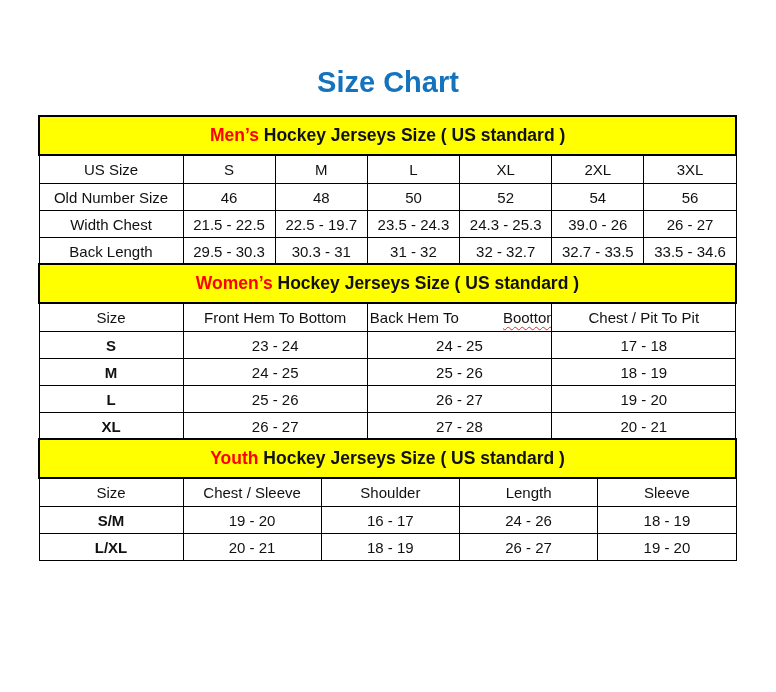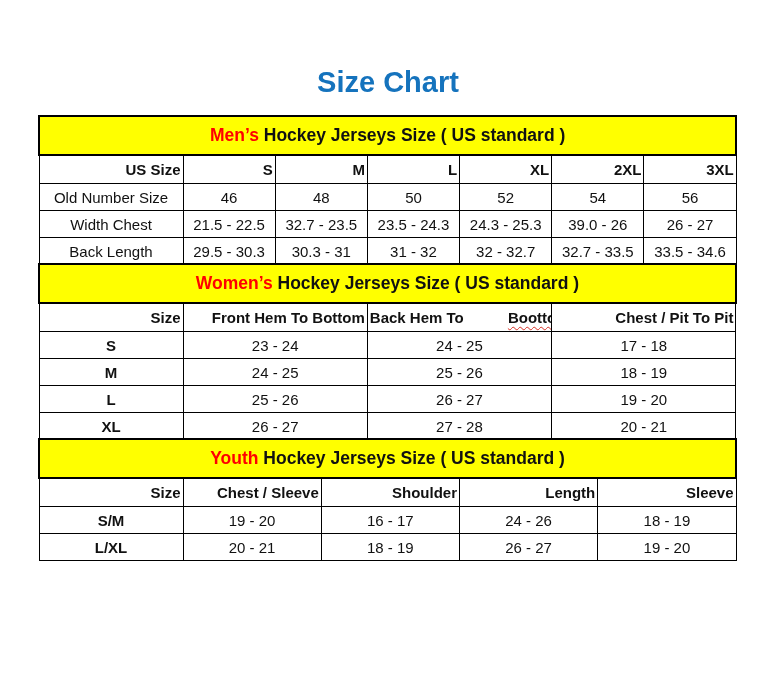--- a/index.html
+++ b/index.html
@@ -51,22 +51,21 @@
     height: 37px;
     font-size: 17.5px;
     font-weight: bold;
     border: 2px solid var(--border-color, #000);
     color: #111;
   }
   tr.section-row .hl { color: var(--highlight-color, #FF0000); }
   tr.col-header-row th {
     height: 27px;
     font-size: 15px;
-    font-weight: bold;
-    text-align: right;
+    font-weight: normal;
   }
   tr.data-row td {
     height: 26px;
     font-size: 15px;
     font-weight: normal;
   }
   tr.data-row td.row-label-bold { font-weight: bold; }
   .misspelled {
     text-decoration-line: underline;
     text-decoration-style: wavy;
@@ -115,21 +114,21 @@
             <td>46</td>
             <td>48</td>
             <td>50</td>
             <td>52</td>
             <td>54</td>
             <td>56</td>
           </tr>
           <tr class="data-row">
             <td>Width Chest</td>
             <td>21.5 - 22.5</td>
-            <td>32.7 - 23.5</td>
+            <td>22.5 - 19.7</td>
             <td>23.5 - 24.3</td>
             <td>24.3 - 25.3</td>
             <td>39.0 - 26</td>
             <td>26 - 27</td>
           </tr>
           <tr class="data-row">
             <td>Back Length</td>
             <td>29.5 - 30.3</td>
             <td>30.3 - 31</td>
             <td>31 - 32</td>

